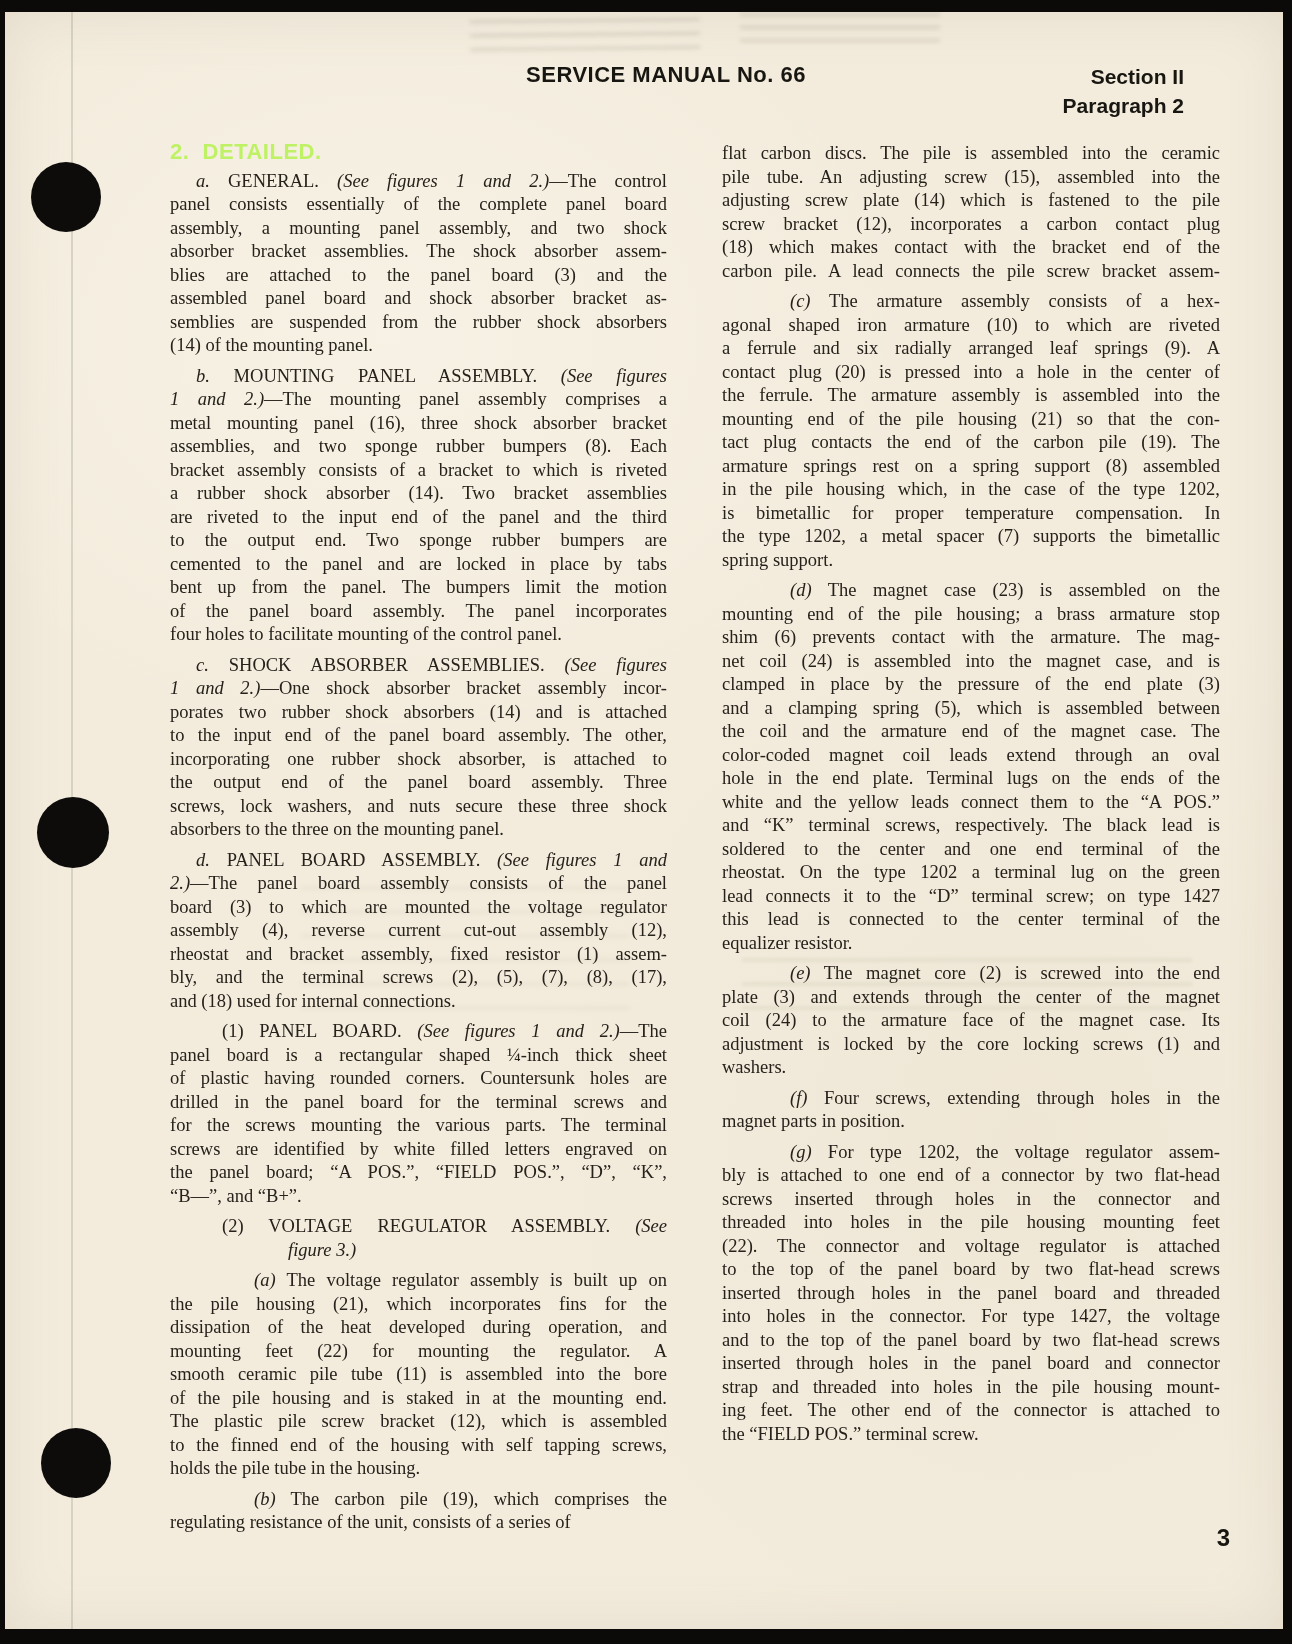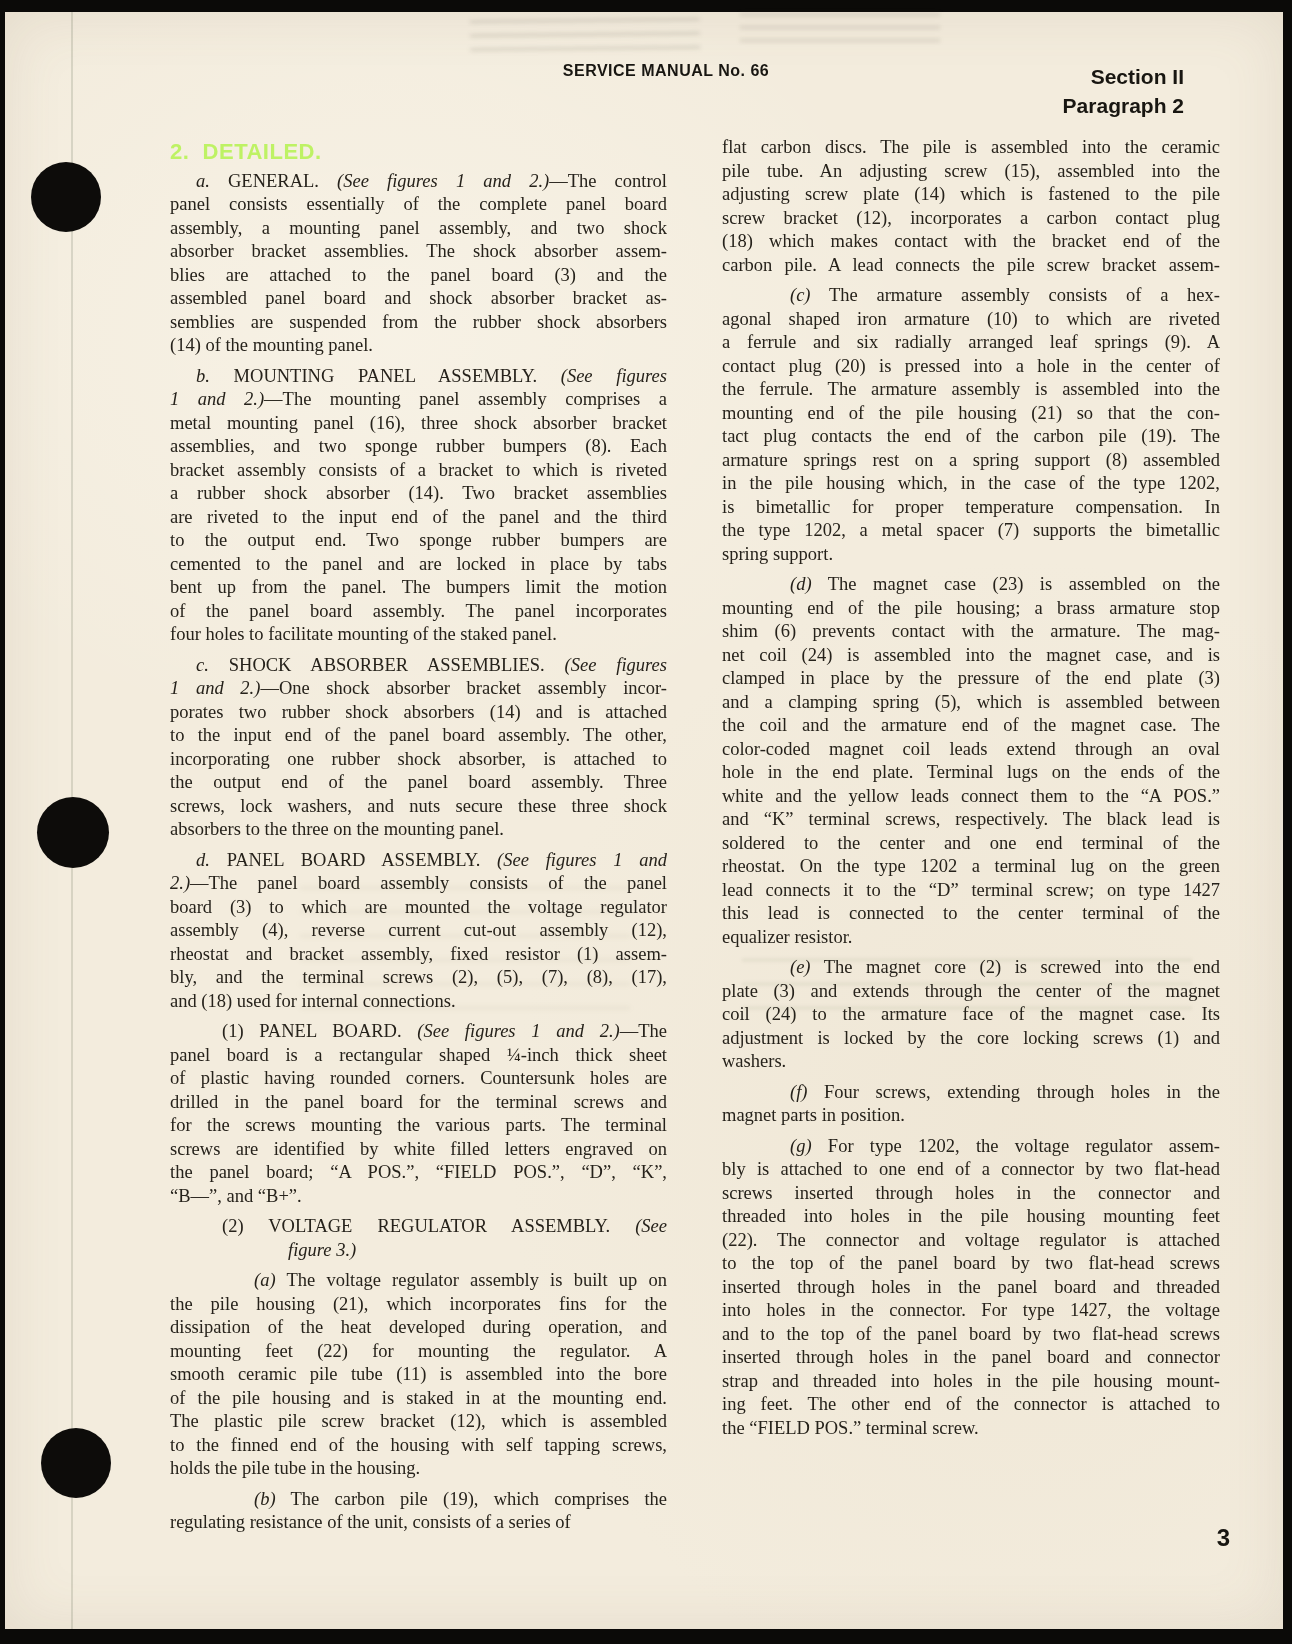--- a/index.html
+++ b/index.html
@@ -35,30 +35,30 @@
   .ghost-c{left:742px;top:938px;width:450px;height:72px;
     background:repeating-linear-gradient(0deg, rgba(96,108,70,.07) 0 4px, transparent 4px 24px);
     filter:blur(1.5px);}
   .ghost-d{left:300px;top:880px;width:330px;height:130px;
     background:repeating-linear-gradient(0deg, rgba(96,108,70,.05) 0 4px, transparent 4px 24px);
     filter:blur(2px);}
 
   .hdr-center{
     position:absolute;left:480px;top:62px;width:372px;text-align:center;
     font-family:"Liberation Sans", sans-serif;font-weight:700;
-    font-size:16px;letter-spacing:.5px;color:#181611;white-space:nowrap;
+    font-size:22px;letter-spacing:.5px;color:#181611;white-space:nowrap;
   }
   .hdr-right{
     position:absolute;right:108px;top:62px;text-align:right;
     font-family:"Liberation Sans", sans-serif;font-weight:700;
     font-size:21px;color:#181611;line-height:29px;
   }
   .col{position:absolute;color:#26221b;font-size:18.5px;line-height:23.5px;}
   .col-left{left:170px;top:140px;width:497px;}
-  .col-right{left:722px;top:136px;width:498px;}
+  .col-right{left:722px;top:142px;width:498px;}
   .heading{
     font-family:"Liberation Sans", sans-serif;font-weight:700;
     font-size:22px;color:#bef264;letter-spacing:.5px;margin-bottom:6px;
   }
   .para{margin-bottom:7px;}
   .para:last-child{margin-bottom:0;}
   .line{
     text-align:justify;text-align-last:justify;
     -moz-text-align-last:justify;
     white-space:normal;
@@ -109,21 +109,21 @@
         <div class="line"><i>1 and 2.)</i>—The mounting panel assembly comprises a</div>
         <div class="line">metal mounting panel (16), three shock absorber bracket</div>
         <div class="line">assemblies, and two sponge rubber bumpers (8). Each</div>
         <div class="line">bracket assembly consists of a bracket to which is riveted</div>
         <div class="line">a rubber shock absorber (14). Two bracket assemblies</div>
         <div class="line">are riveted to the input end of the panel and the third</div>
         <div class="line">to the output end. Two sponge rubber bumpers are</div>
         <div class="line">cemented to the panel and are locked in place by tabs</div>
         <div class="line">bent up from the panel. The bumpers limit the motion</div>
         <div class="line">of the panel board assembly. The panel incorporates</div>
-        <div class="line lastline">four holes to facilitate mounting of the staked panel.</div>
+        <div class="line lastline">four holes to facilitate mounting of the control panel.</div>
       </div>
       <div class="para">
         <div class="line" style="text-indent: 26px;"><i>c.</i> SHOCK ABSORBER ASSEMBLIES. <i>(See figures</i></div>
         <div class="line"><i>1 and 2.)</i>—One shock absorber bracket assembly incor-</div>
         <div class="line">porates two rubber shock absorbers (14) and is attached</div>
         <div class="line">to the input end of the panel board assembly. The other,</div>
         <div class="line">incorporating one rubber shock absorber, is attached to</div>
         <div class="line">the output end of the panel board assembly. Three</div>
         <div class="line">screws, lock washers, and nuts secure these three shock</div>
         <div class="line lastline">absorbers to the three on the mounting panel.</div>

